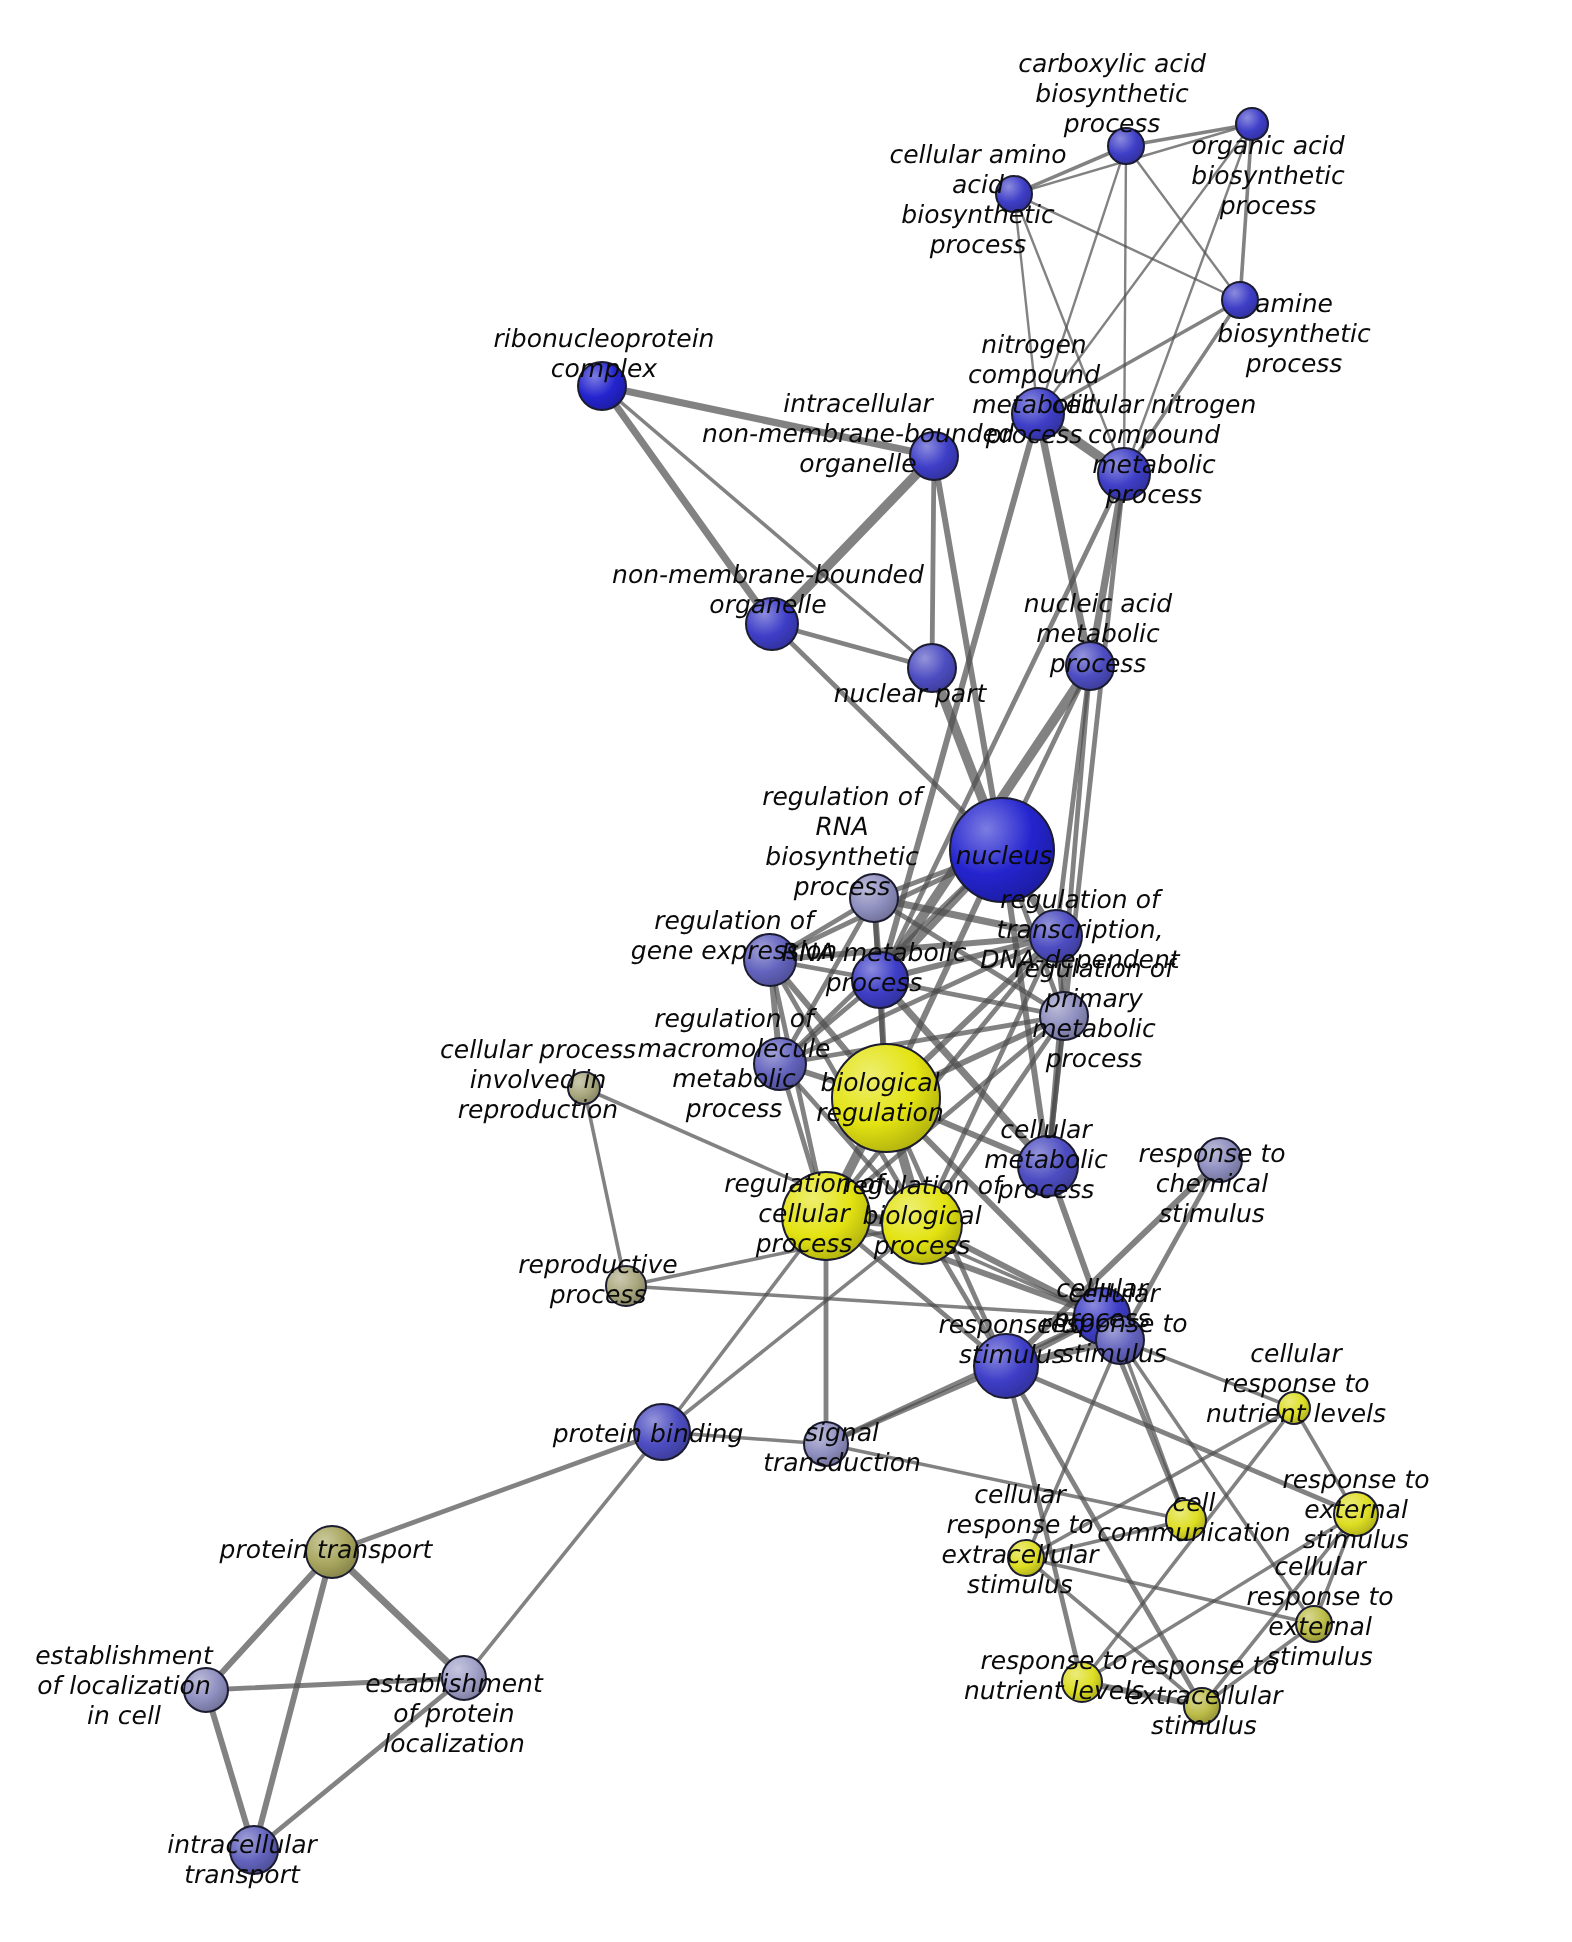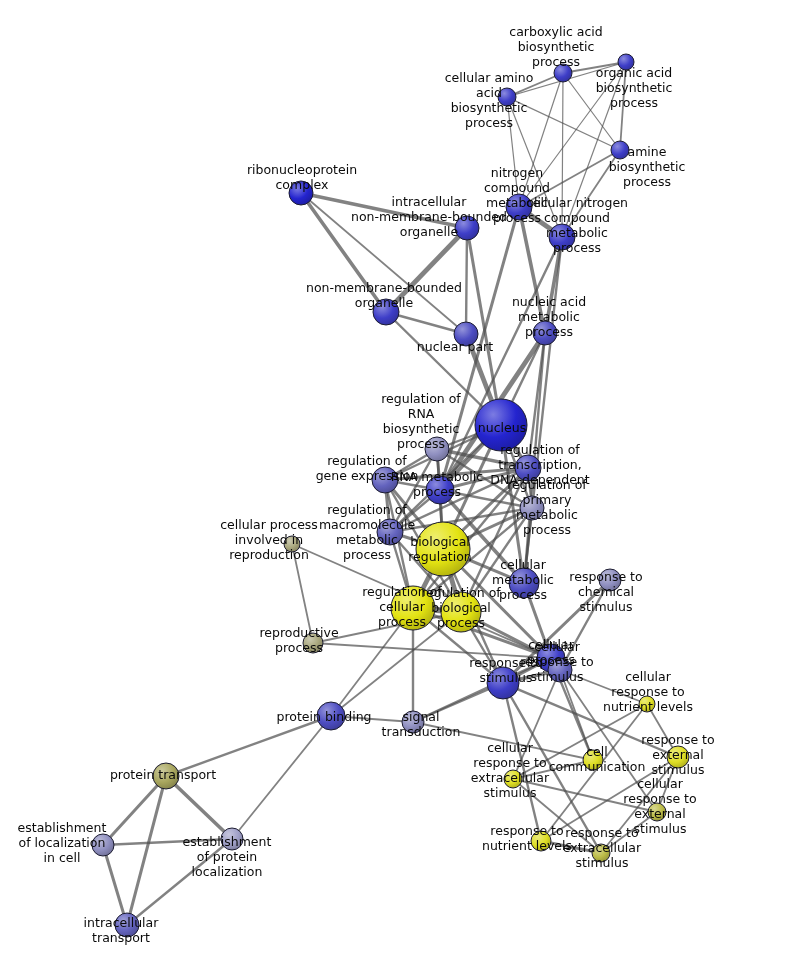--- a/index.html
+++ b/index.html
@@ -3,20 +3,21 @@
 <meta charset="utf-8">
 <style>
   html, body { margin: 0; padding: 0; background: #ffffff; }
   .stage {
     position: relative;
     width: 746px;
     height: 971px;
     background: #ffffff;
     overflow: hidden;
     font-family: "DejaVu Sans", "Liberation Sans", sans-serif;
+    font-style: italic;
   }
   svg { display: block; }
   .edge { stroke: #4d4d4d; fill: none; }
   .node-circle { stroke: #1c1c30; stroke-width: 1; }
   .node-label {
     font-family: "DejaVu Sans", "Liberation Sans", sans-serif;
     font-size: 12.5px;
     fill: #0a0a0a;
     text-anchor: middle;
     pointer-events: none;

